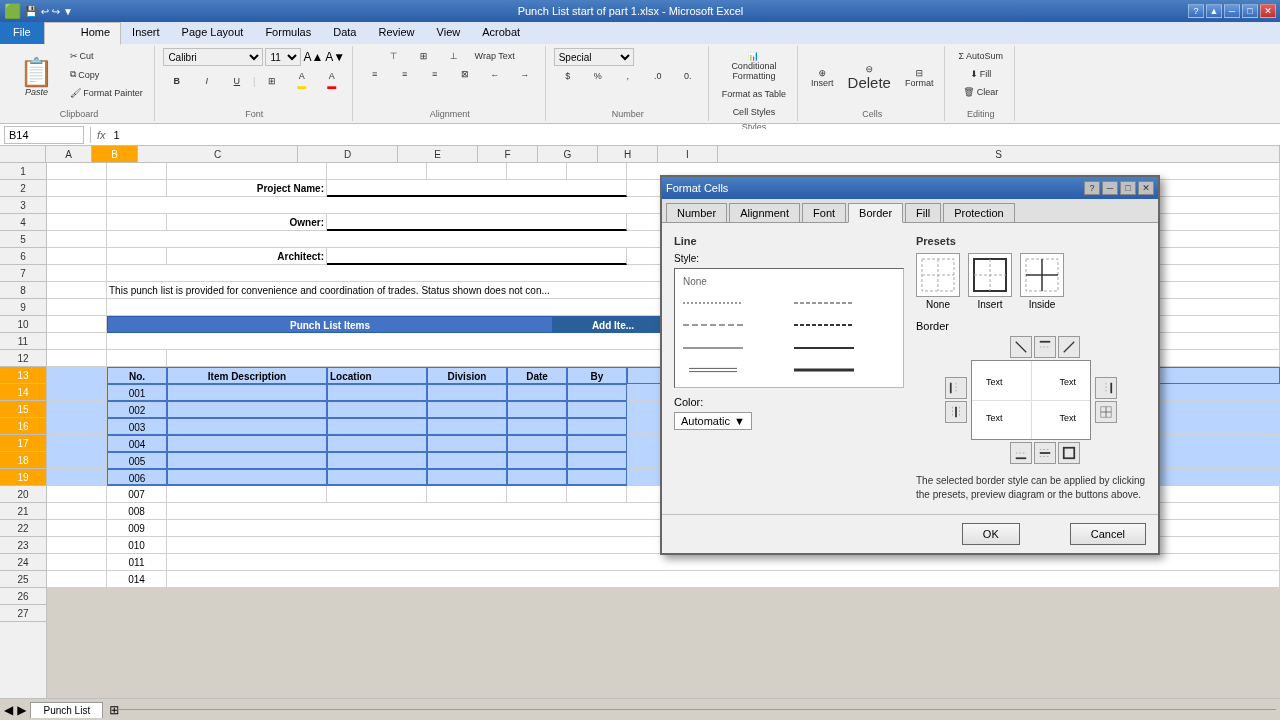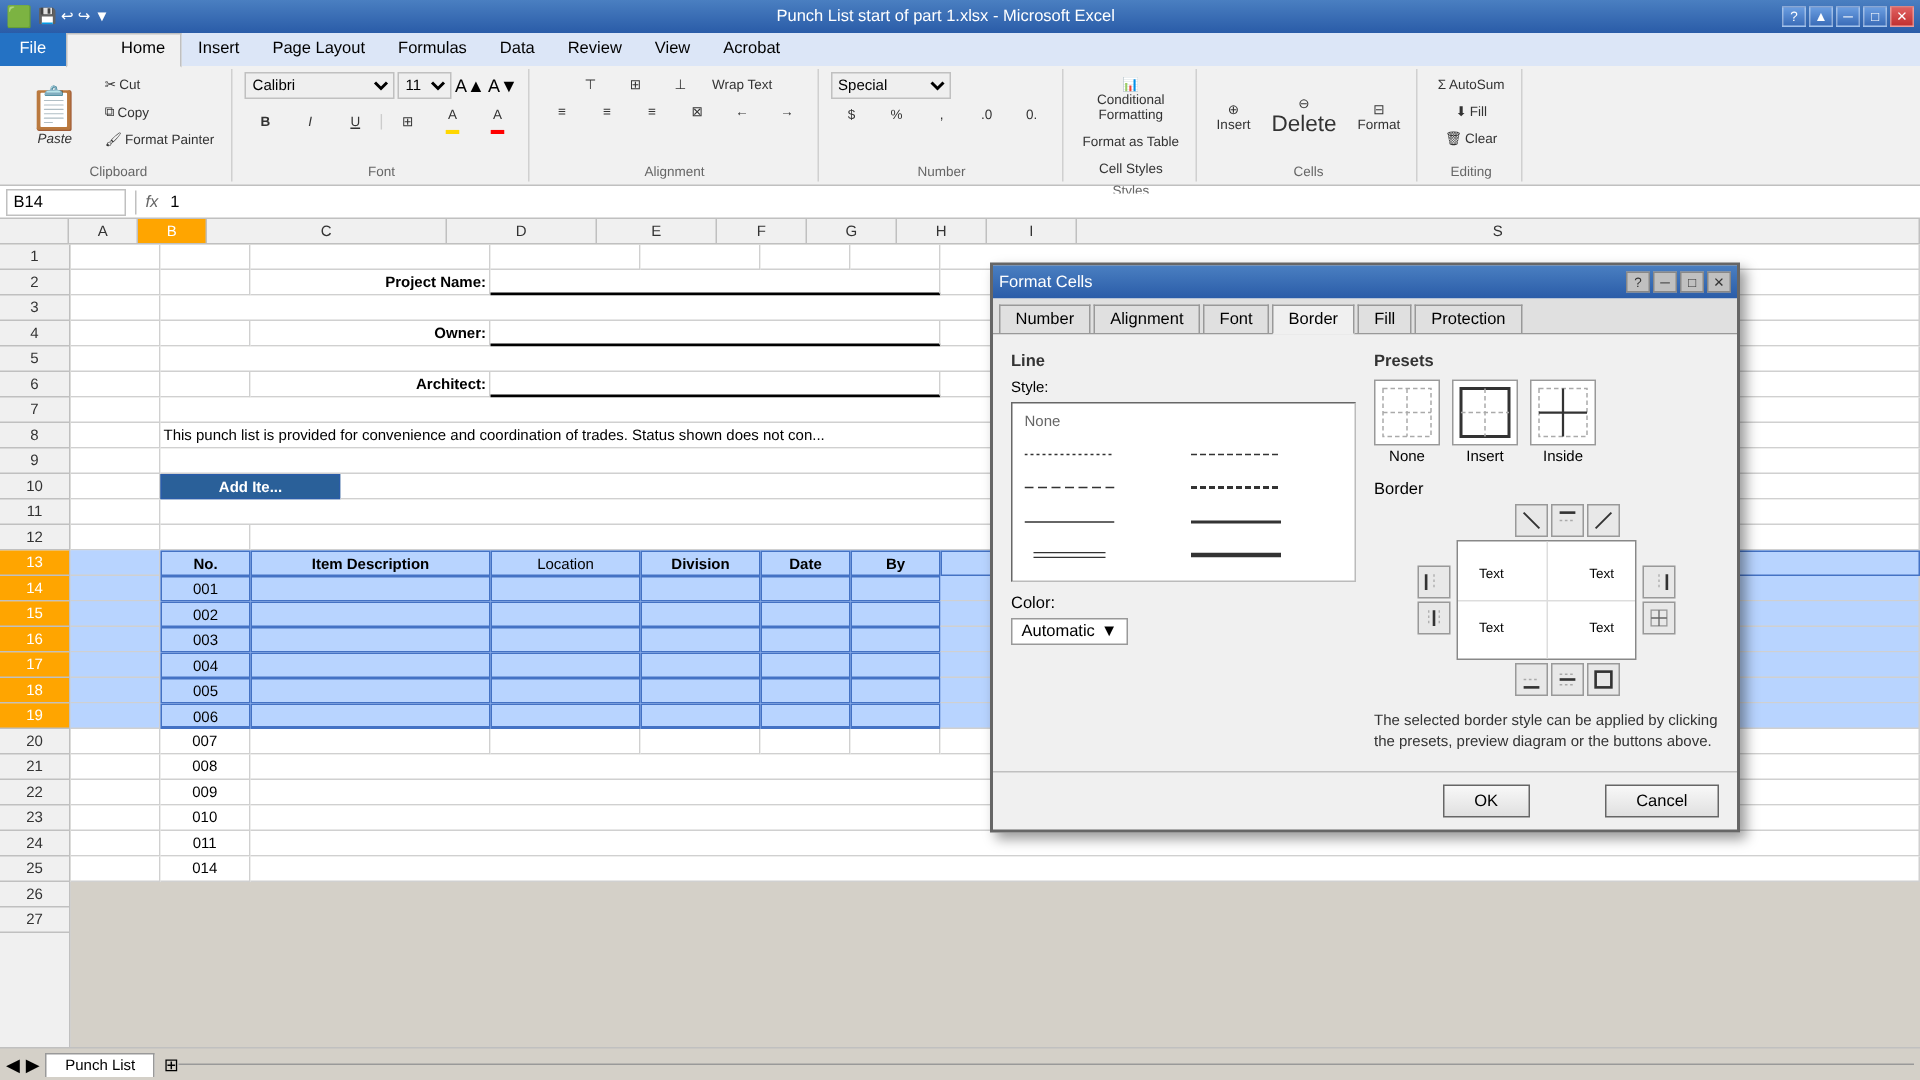--- a/index.html
+++ b/index.html
@@ -409,40 +409,41 @@
         <div class="cell" style="flex:1;overflow:hidden;">This punch list is provided for convenience and coordination of trades. Status shown does not con...</div>
       </div>
 
       <div class="grid-row">
         <div class="cell" style="width:46px;"></div>
         <div class="cell" style="flex:1;"></div>
       </div>
 
       <div class="grid-row">
         <div class="cell" style="width:46px;"></div>
+        <div class="cell header-cell" style="width:446px;text-align:center;border:1px solid #2a5ca8;">Punch List Items</div>
         <div class="cell header-cell" style="width:120px;border:1px solid #2a5ca8;background:#2a6099;">Add Ite...</div>
         <div class="cell" style="flex:1;"></div>
       </div>
 
       <div class="grid-row">
         <div class="cell" style="width:46px;"></div>
         <div class="cell" style="flex:1;"></div>
       </div>
 
       <div class="grid-row">
         <div class="cell" style="width:46px;"></div>
         <div class="cell" style="width:46px;"></div>
         <div class="cell" style="flex:1;"></div>
       </div>
 
       <div class="grid-row" style="background:#b8d4ff;">
         <div class="cell selected" style="width:46px;"></div>
         <div class="cell selected" style="width:46px;text-align:center;font-weight:bold;border:1px solid #4472c4;">No.</div>
         <div class="cell selected" style="width:160px;text-align:center;font-weight:bold;border:1px solid #4472c4;">Item Description</div>
-        <div class="cell selected" style="width:100px;text-align:center;font-weight:normal;border:1px solid #4472c4;">Location</div>
+        <div class="cell selected" style="width:100px;font-weight:bold;border:1px solid #4472c4;">Location</div>
         <div class="cell selected" style="width:80px;text-align:center;font-weight:bold;border:1px solid #4472c4;">Division</div>
         <div class="cell selected" style="width:60px;text-align:center;font-weight:bold;border:1px solid #4472c4;">Date</div>
         <div class="cell selected" style="width:60px;text-align:center;font-weight:bold;border:1px solid #4472c4;">By</div>
         <div class="cell selected" style="flex:1;border:1px solid #4472c4;"></div>
       </div>
 
       <div class="grid-row" style="background:#b8d4ff;">
         <div class="cell selected" style="width:46px;"></div>
         <div class="cell selected" style="width:46px;text-align:center;border:1px solid #4472c4;">001</div>
         <div class="cell selected" style="width:160px;border:1px solid #4472c4;"></div>

